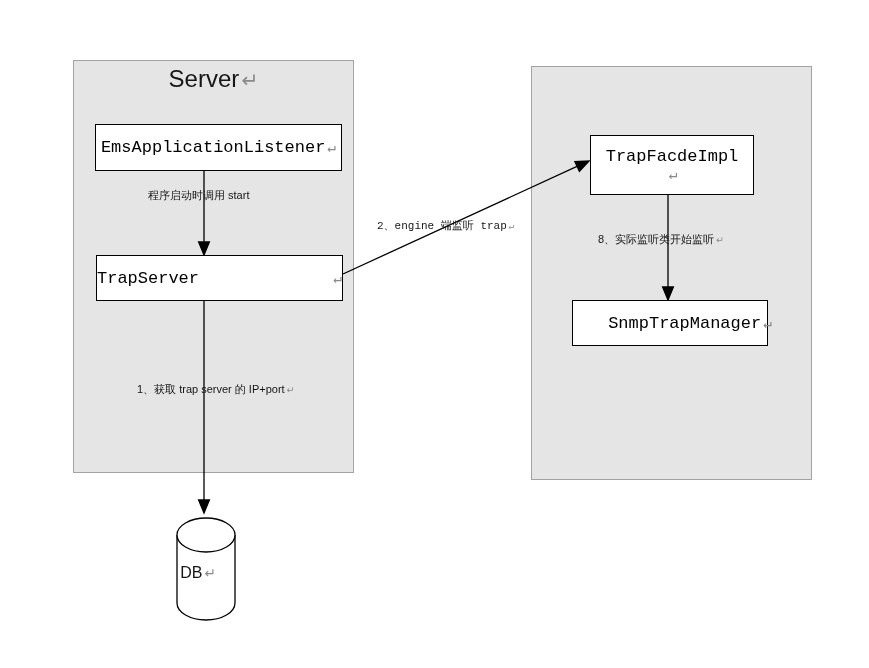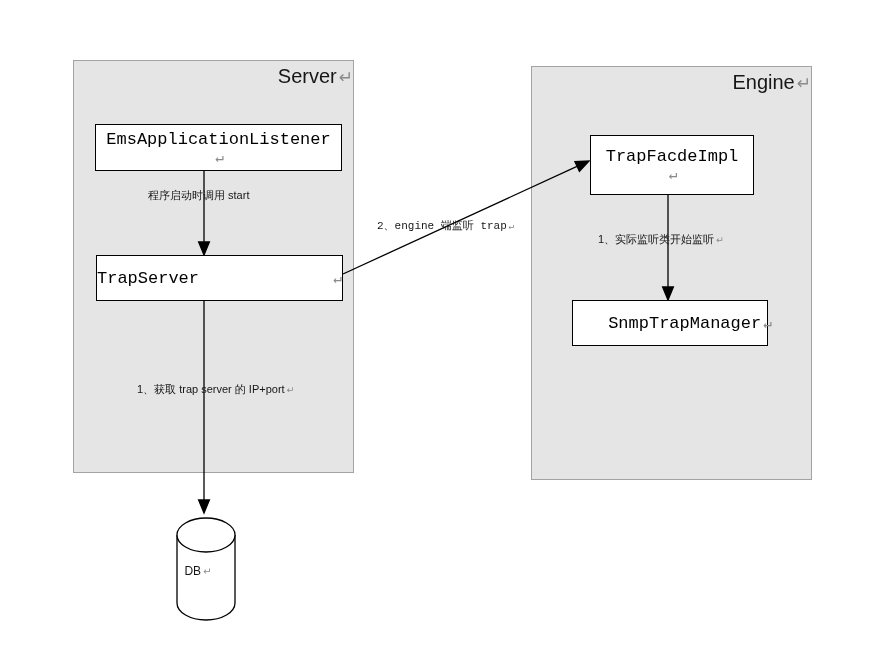--- a/index.html
+++ b/index.html
@@ -5,82 +5,79 @@
   html,body { margin:0; padding:0; background:#ffffff; }
   .canvas {
     position:relative; width:869px; height:668px; background:#ffffff;
     font-family:"Liberation Sans","DejaVu Sans",sans-serif; overflow:hidden;
   }
   .container {
     position:absolute; box-sizing:border-box;
     background:#e5e5e5; border:1px solid #a3a3a3;
   }
   .container-title {
-    position:absolute; top:4px; left:0; right:0; text-align:right;
-    font-size:20px; color:#161616; z-index:3; white-space:nowrap;
+    position:absolute; top:4px; left:0; right:0; text-align:center;
+    font-size:24px; color:#161616; z-index:3; white-space:nowrap;
   }
   .classbox {
     position:absolute; box-sizing:border-box; z-index:3;
     background:#ffffff; border:1.5px solid #000000;
     display:flex; align-items:center; justify-content:center;
     font-family:"Liberation Mono","DejaVu Sans Mono",monospace;
     font-size:17px; color:#000000; white-space:nowrap;
   }
   .lbl {
     position:absolute; z-index:3; font-size:11px; color:#161616;
     white-space:nowrap;
   }
   .ret { color:#8a8a8a; font-size:0.85em; margin-left:2px; }
   svg.wires { position:absolute; left:0; top:0; z-index:2; }
   .db-label {
     position:absolute; z-index:3; left:176px; top:564px; width:44px;
-    text-align:center; font-size:12px; color:#161616; white-space:nowrap;
+    text-align:center; font-size:16px; color:#161616; white-space:nowrap;
   }
 </style>
 </head>
 <body>
 
 <div class="canvas">
 
   <div class="container" style="left:73px; top:60px; width:281px; height:413px;">
     <div class="container-title">
       <span>Server</span><span class="ret">↵</span>
     </div>
 
-    <div class="classbox" style="left:21px; top:63px; width:247px; height:47px;flex-direction:column;">
+    <div class="classbox" style="left:21px; top:63px; width:247px; height:47px;">
       <span>EmsApplicationListener</span>
         <span class="ret">↵</span>
     </div>
 
     <div class="lbl" style="left:74px; top:127px;">
       <span>程序启动时调用 start</span>
     </div>
 
     <div class="classbox" style="left:22px; top:194px; width:247px; height:46px;justify-content:space-between;">
       <span>TrapServer</span>
         <span class="ret">↵</span>
     </div>
 
     <div class="lbl" style="left:63px; top:321px;">
       <span>1、获取 trap server 的 IP+port</span><span class="ret">↵</span>
     </div>
   </div>
 
   <div class="container" style="left:531px; top:66px; width:281px; height:414px;">
-    <div class="container-title">
-      <span>Engine</span><span class="ret">↵</span>
-    </div>
 
     <div class="classbox" style="left:58px; top:68px; width:164px; height:60px;flex-direction:column;">
       <span>TrapFacdeImpl</span>
         <span class="ret">↵</span>
     </div>
 
     <div class="lbl" style="left:66px; top:165px;">
-      <span>1、实际监听类开始监听</span><span class="ret">↵</span>
+      <span>8、实际监听类开始监听</span><span class="ret">↵</span>
     </div>
 
     <div class="classbox" style="left:40px; top:233px; width:196px; height:46px;padding-left:40px;">
       <span>SnmpTrapManager</span>
         <span class="ret">↵</span>
     </div>
   </div>
 
   <svg class="wires" width="869" height="668" viewBox="0 0 869 668">
     <g stroke="#000000" stroke-width="1.3" fill="#000000">

